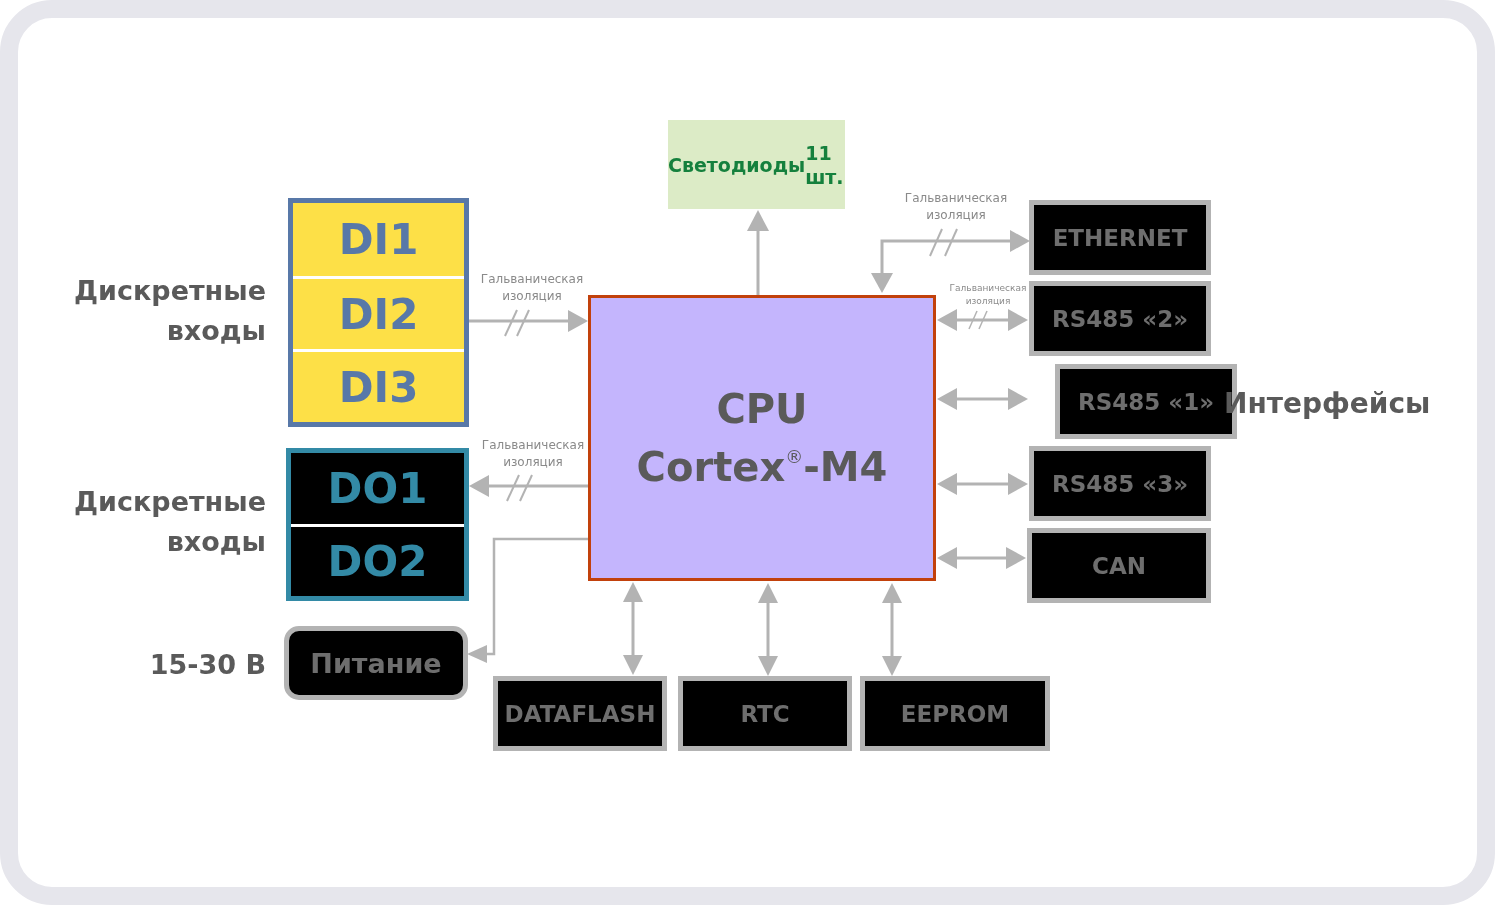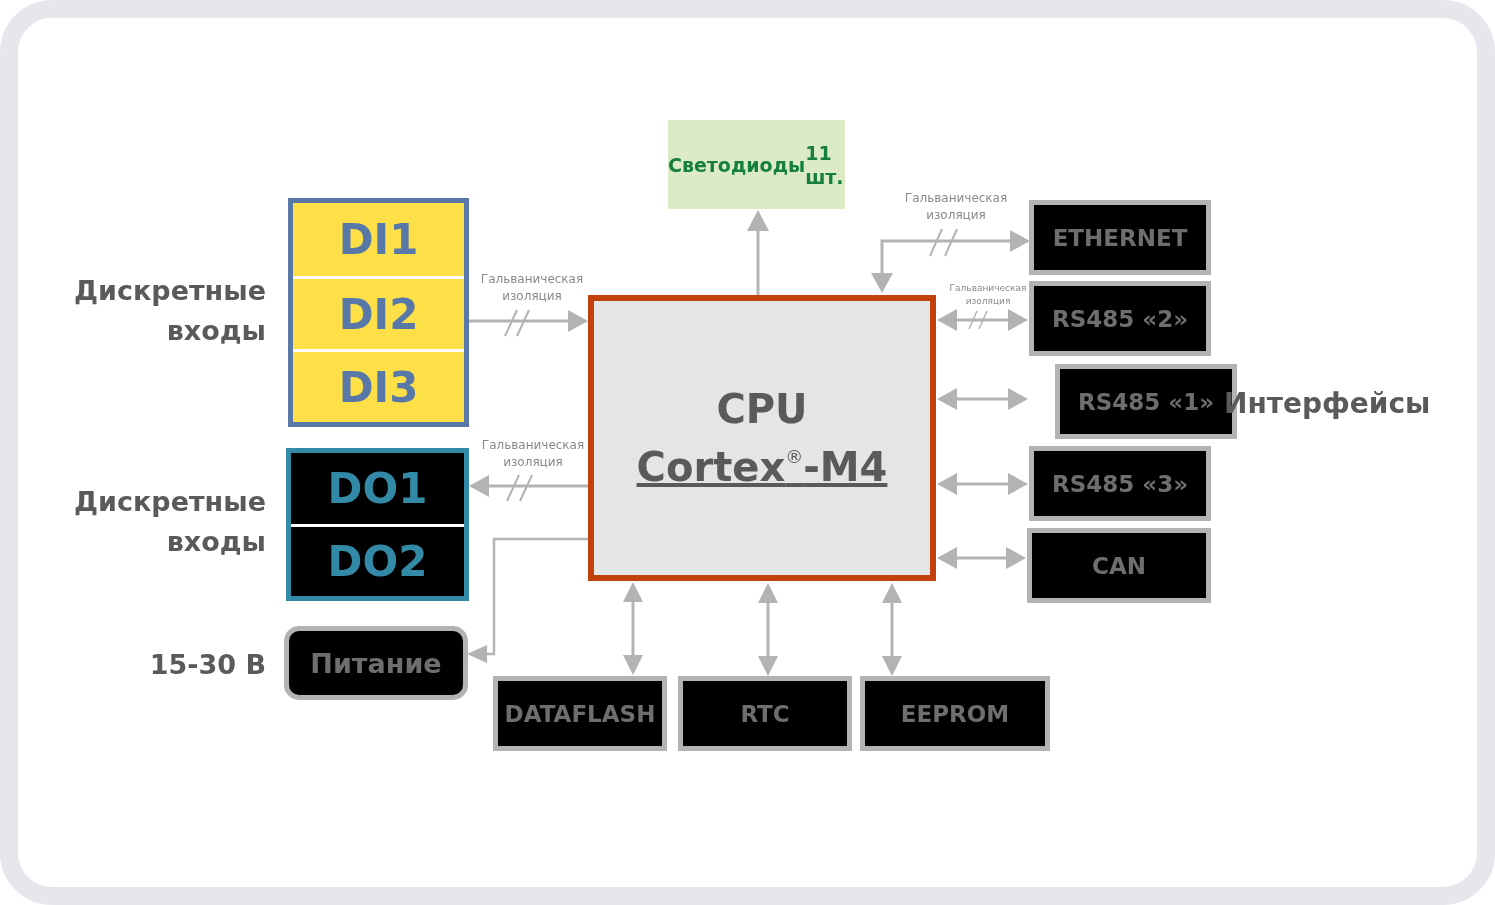--- a/index.html
+++ b/index.html
@@ -28,25 +28,25 @@
     box-sizing: border-box; border: 5px solid #5878a8; background: #fde047; }
   .di-cell { height: 73px; display: flex; align-items: center; justify-content: center;
     color: #5878a8; font-weight: bold; font-size: 42px; box-sizing: border-box; }
   .di-cell + .di-cell { border-top: 3px solid #ffffff; }
   .do-group { position: absolute; left: 286px; top: 448px; width: 183px; height: 153px;
     box-sizing: border-box; border: 5px solid #338aa6; background: #000000; }
   .do-cell { height: 71px; display: flex; align-items: center; justify-content: center;
     color: #338aa6; font-weight: bold; font-size: 42px; box-sizing: border-box; }
   .do-cell + .do-cell { border-top: 3px solid #ffffff; }
   .cpu { position: absolute; left: 588px; top: 295px; width: 348px; height: 286px;
-    box-sizing: border-box; border: 6px solid #c2410c; background: #e5e5e5;
+    box-sizing: border-box; border: 3px solid #c2410c; background: #c4b5fd;
     display: flex; flex-direction: column; align-items: center; justify-content: center;
     color: #5a5a5a; font-weight: bold; }
   .cpu .l1 { font-size: 40px; line-height: 48px; }
-  .cpu .l2 { font-size: 40px; line-height: 48px; text-decoration: underline; }
+  .cpu .l2 { font-size: 40px; line-height: 48px; }
   .cpu sup { font-size: 18px; font-weight: normal; vertical-align: 18px; }
   .led { position: absolute; left: 668px; top: 120px; width: 177px; height: 89px;
     background: #dcebc6; display: flex; flex-direction: row; align-items: center; justify-content: center;
     color: #15803d; font-weight: bold; font-size: 19px; line-height: 24px; }
   .iso { position: absolute; color: #8a8a8a; font-size: 12px; line-height: 17px; text-align: center; font-family: "DejaVu Sans", sans-serif; }
   .iso.small { font-size: 9px; line-height: 13px; }
   svg.wires { position: absolute; left: 0; top: 0; }
 </style>
 </head>
 <body>

